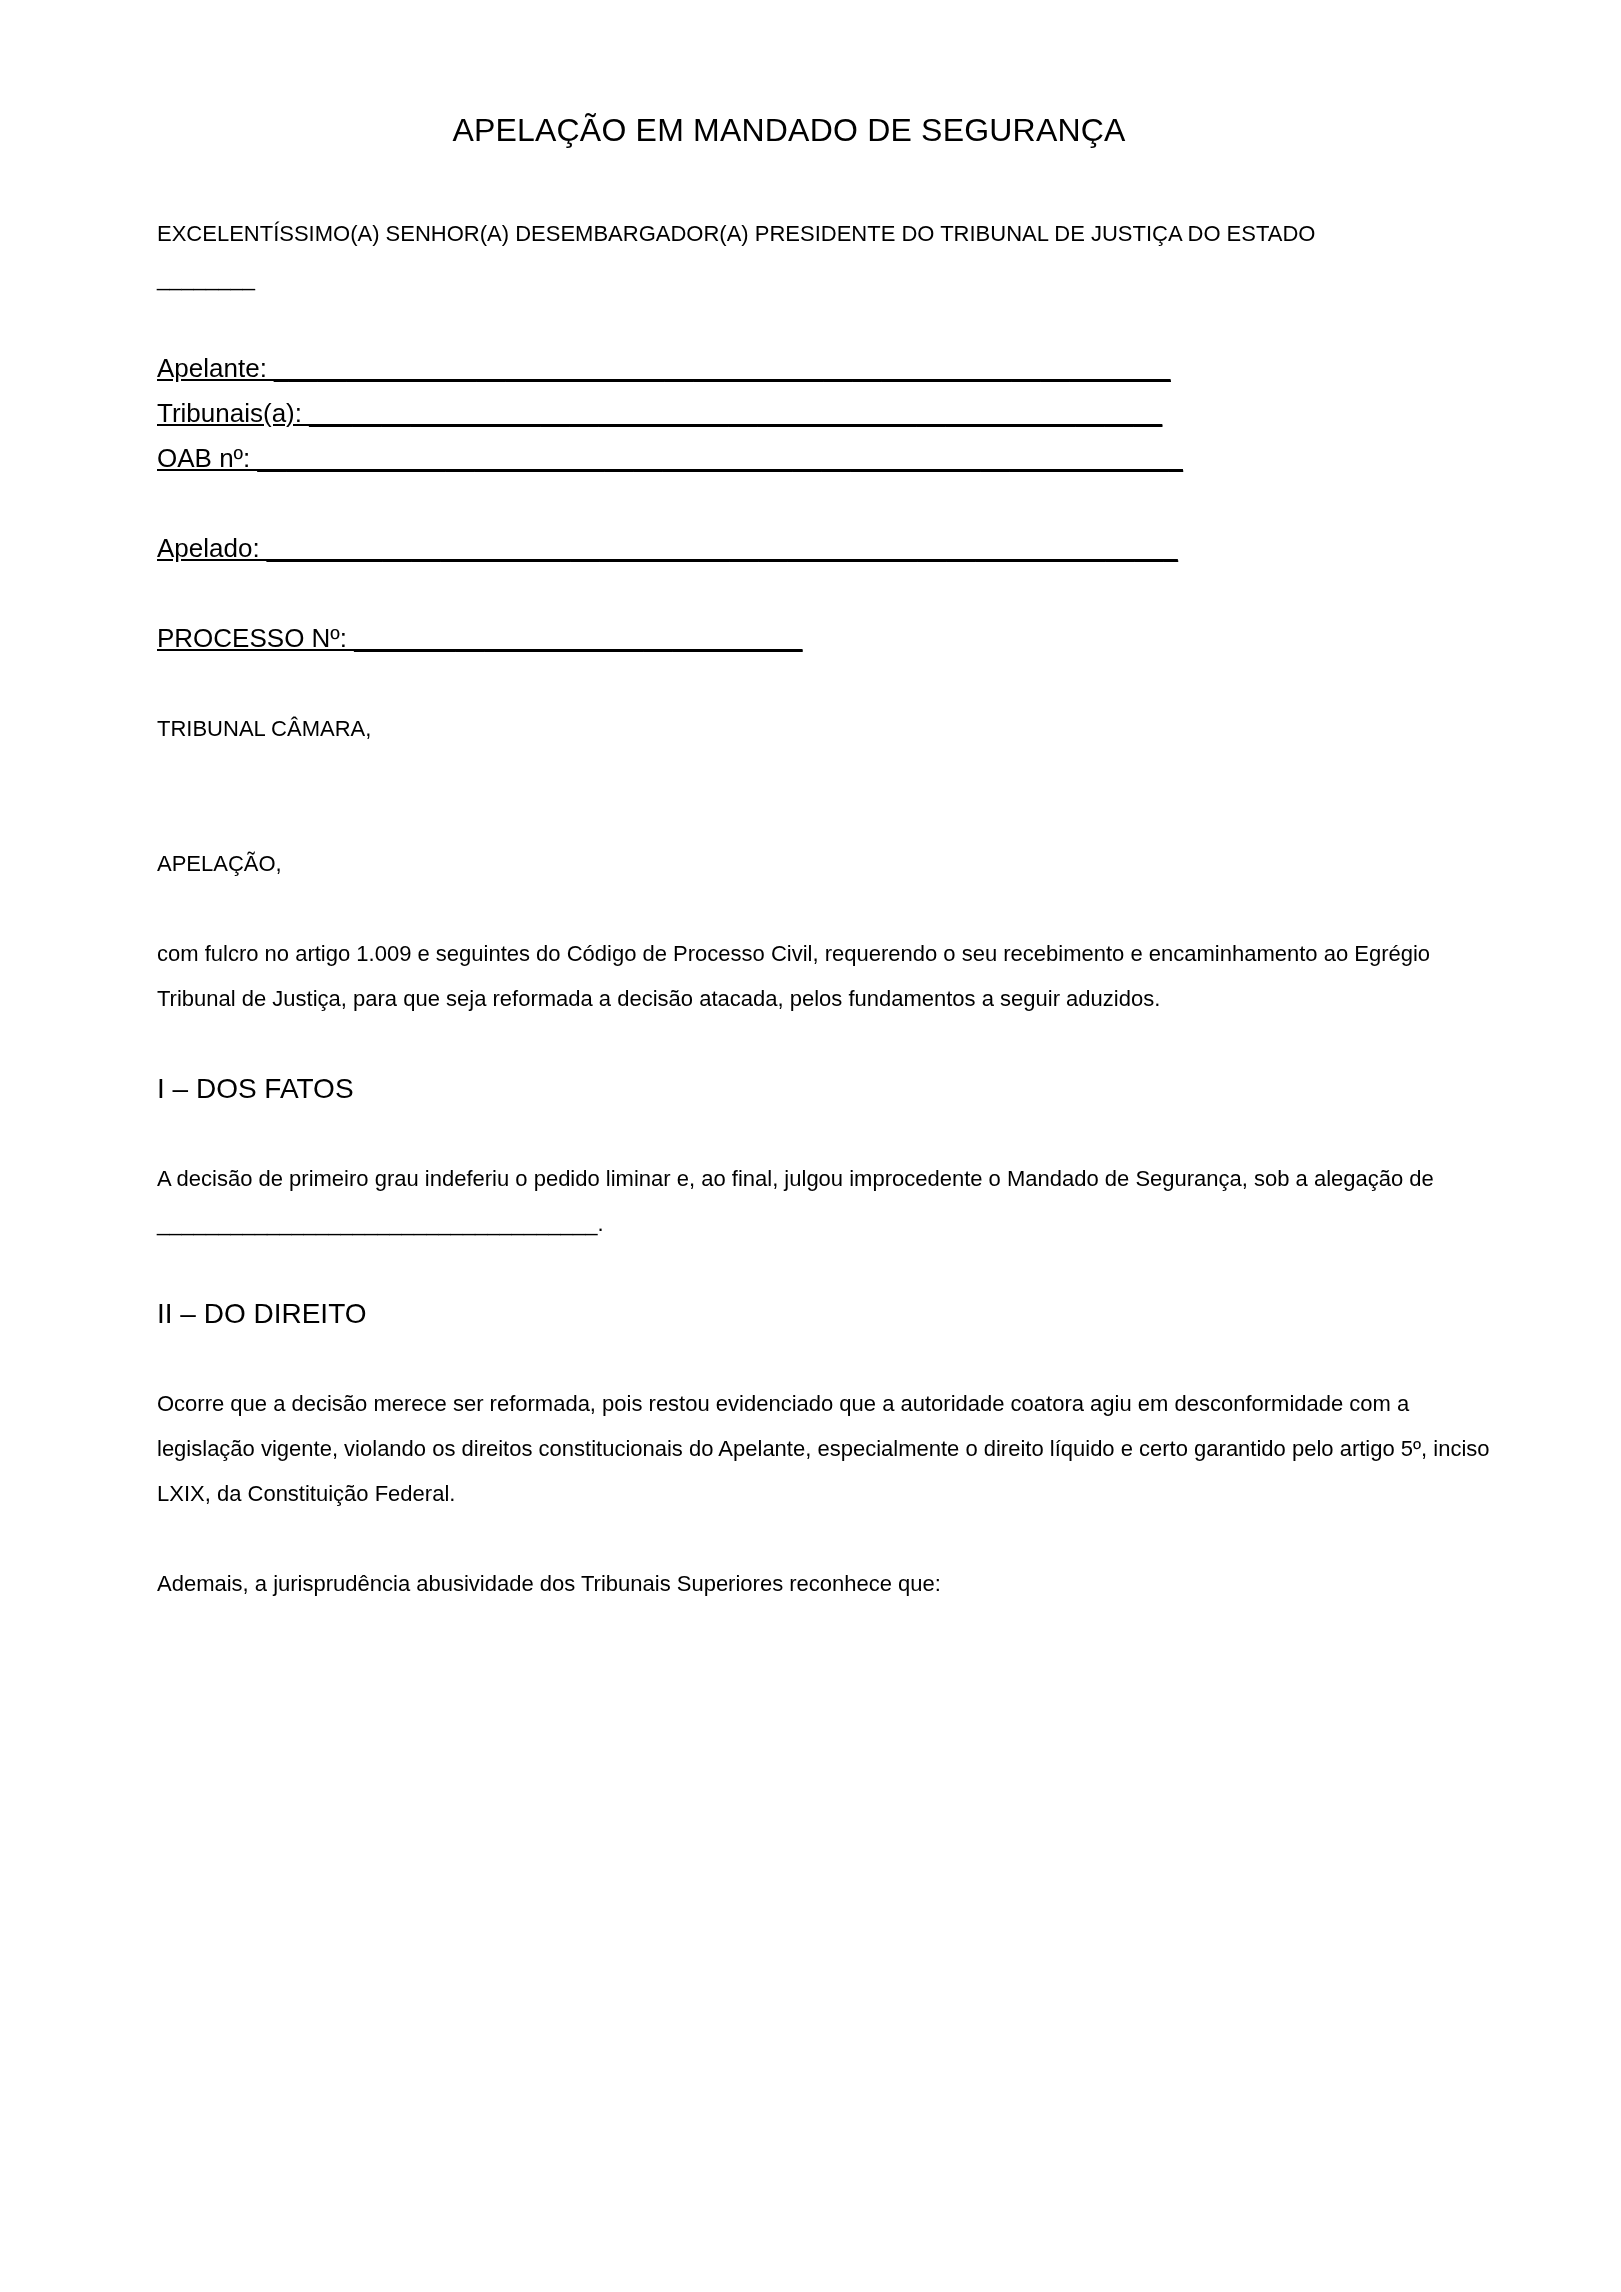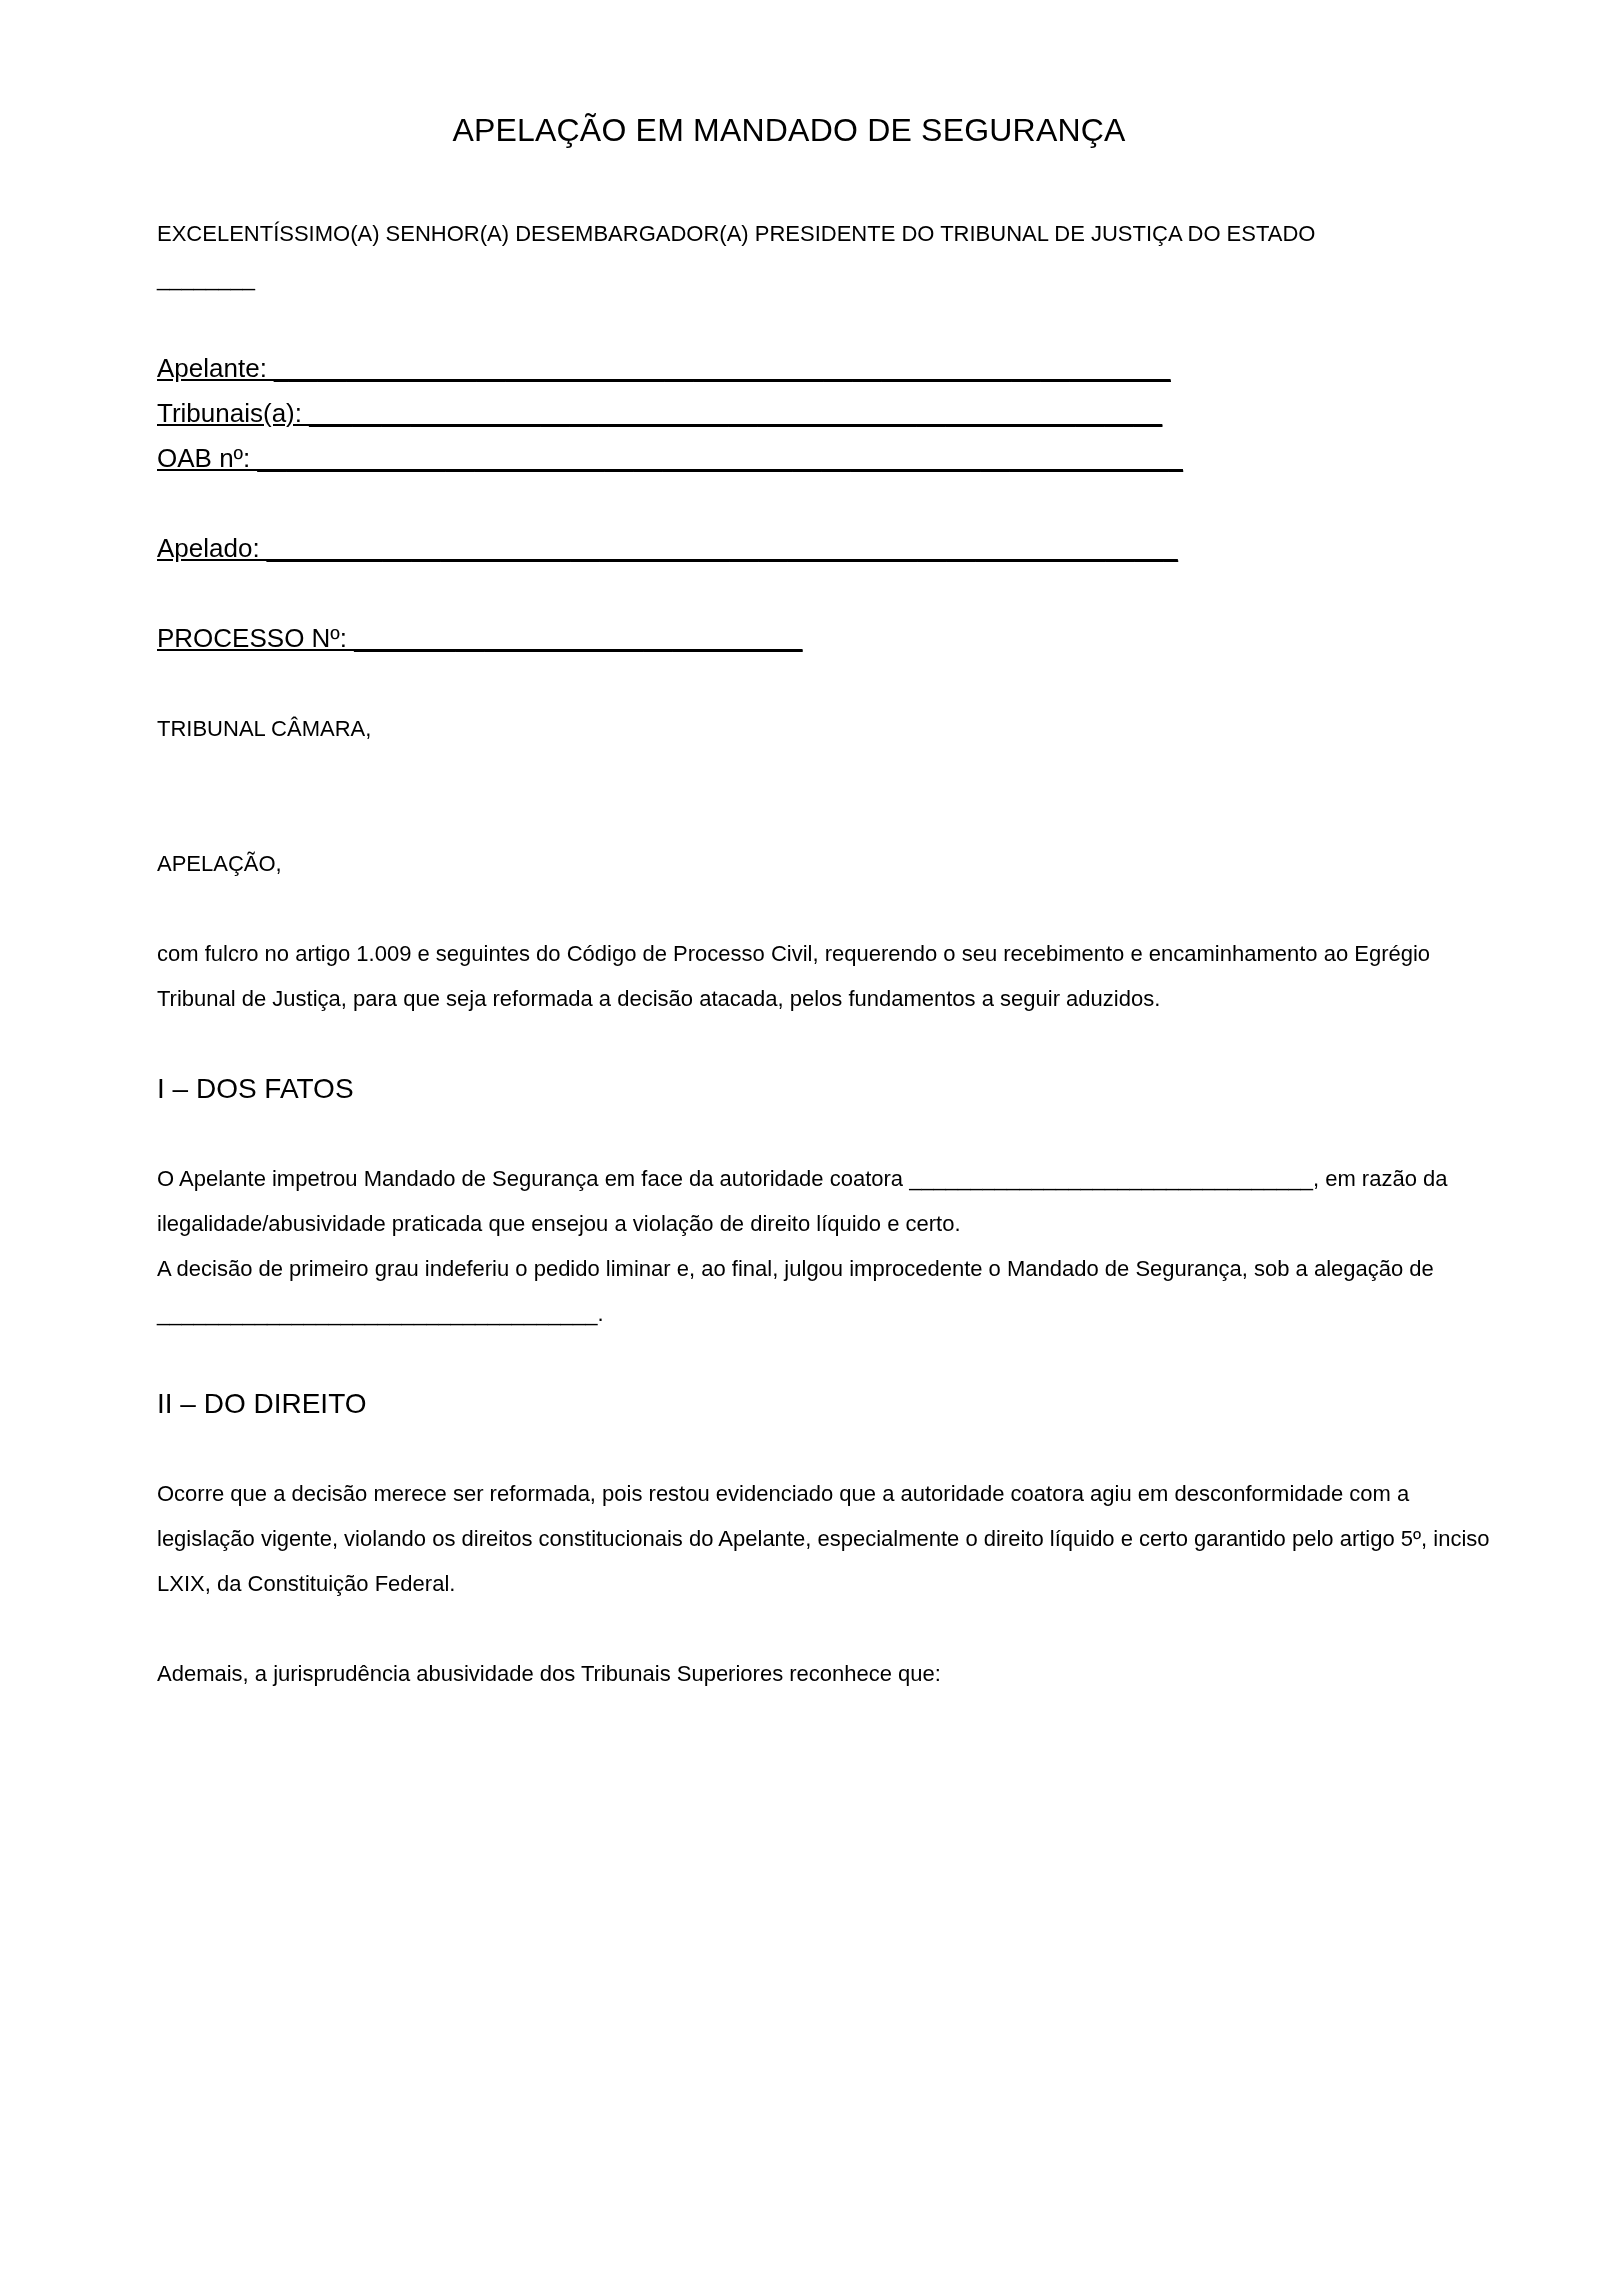--- a/index.html
+++ b/index.html
@@ -111,21 +111,20 @@
     <div class="sp-m"></div>
 
     <p class="para">com fulcro no artigo 1.009 e seguintes do Código de Processo Civil, requerendo o seu recebimento e encaminhamento ao Egrégio Tribunal de Justiça, para que seja reformada a decisão atacada, pelos fundamentos a seguir aduzidos.</p>
 
     <div class="sp-m"></div>
 
     <p class="sect-head">I – DOS FATOS</p>
 
     <div class="sp-m"></div>
 
-    <p class="para">O Apelante impetrou Mandado de Segurança em face da autoridade coatora _________________________________, em razão da ilegalidade/abusividade praticada que ensejou a violação de direito líquido e certo.</p>
     <p class="para">A decisão de primeiro grau indeferiu o pedido liminar e, ao final, julgou improcedente o Mandado de Segurança, sob a alegação de ____________________________________.</p>
 
     <div class="sp-m"></div>
 
     <p class="sect-head">II – DO DIREITO</p>
 
     <div class="sp-m"></div>
 
     <p class="para">Ocorre que a decisão merece ser reformada, pois restou evidenciado que a autoridade coatora agiu em desconformidade com a legislação vigente, violando os direitos constitucionais do Apelante, especialmente o direito líquido e certo garantido pelo artigo 5º, inciso LXIX, da Constituição Federal.</p>
 

